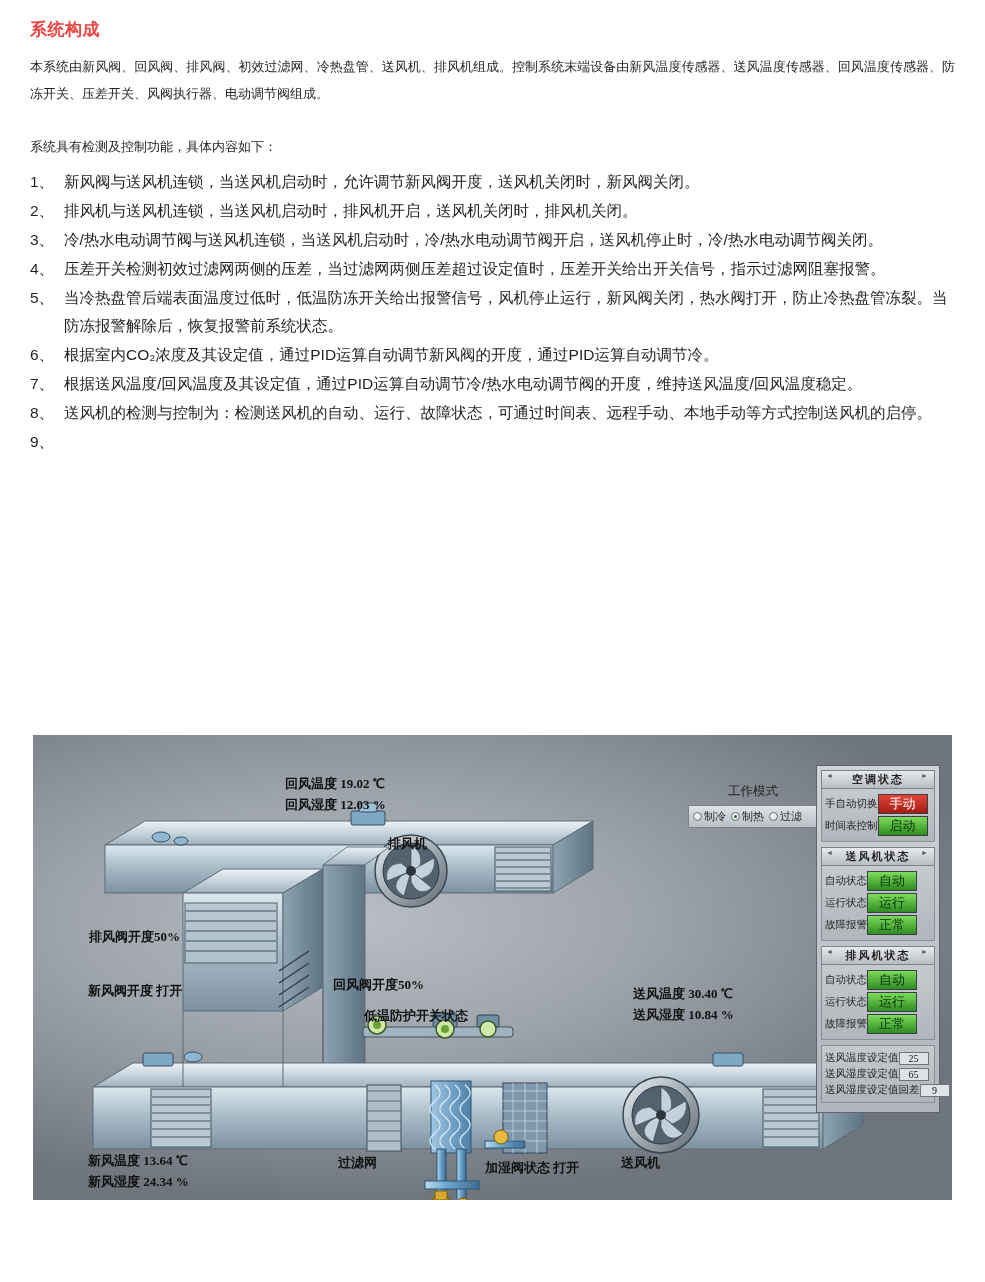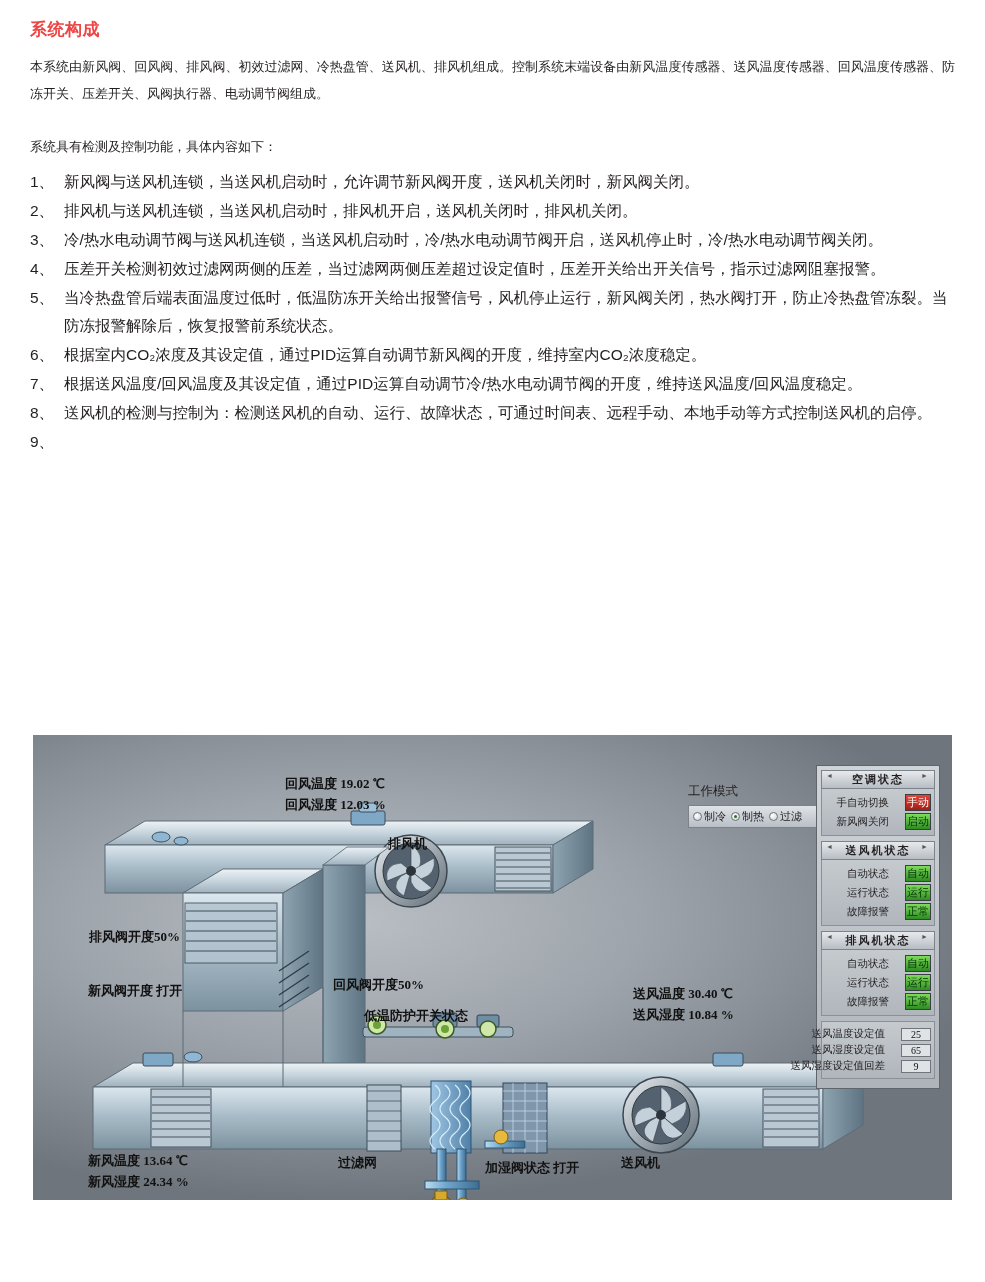--- a/index.html
+++ b/index.html
@@ -75,21 +75,21 @@
 
   
   .workmode {
     position: absolute;
     left: 655px; top: 48px;
     width: 130px;
   }
   .workmode .wm-title {
     font-size: 12.5px;
     font-family: "Liberation Serif", serif;
-    text-align: left;
+    text-align: center;
     margin-bottom: 5px;
   }
   .wm-box {
     background: linear-gradient(180deg,#dfe3e7,#b9bfc6);
     border: 1px solid #7c8289;
     padding: 3px 4px;
     display: flex;
     gap: 5px;
     align-items: center;
     justify-content: flex-start;
@@ -145,32 +145,31 @@
   .grp-head::after { content: "►"; left: auto; right: 4px; }
   .grp-body {
     border: 1px solid #8a9097;
     border-top: none;
     background: linear-gradient(180deg,#c5cace,#b0b6bc);
     padding: 3px 3px;
   }
   .row {
     display: flex;
     align-items: center;
-    justify-content: flex-end;
+    justify-content: flex-start;
     font-size: 10.5px;
     font-family: "Liberation Serif", serif;
     margin: 2px 0;
-    gap: 16px;
   }
   .row .k { white-space: nowrap; }
   .led {
     min-width: 26px;
     text-align: center;
-    font-size: 11px;
-    padding: 0 1px;
+    font-size: 13px;
+    padding: 0 11px;
     border: 1px solid #3a3f44;
     color: #fff;
     font-family: Liberation Sans, sans-serif;
   }
   .led.red { background: linear-gradient(180deg,#e2453a,#a41d15); }
   .led.green { background: linear-gradient(180deg,#7ddc5a,#2f8c22); color:#06350a; }
   .vbox {
     min-width: 30px;
     text-align: center;
     font-size: 10px;
@@ -207,21 +206,21 @@
     <li>
       <span class="num">4、</span>
       <span>压差开关检测初效过滤网两侧的压差，当过滤网两侧压差超过设定值时，压差开关给出开关信号，指示过滤网阻塞报警。</span>
     </li>
     <li>
       <span class="num">5、</span>
       <span>当冷热盘管后端表面温度过低时，低温防冻开关给出报警信号，风机停止运行，新风阀关闭，热水阀打开，防止冷热盘管冻裂。当防冻报警解除后，恢复报警前系统状态。</span>
     </li>
     <li>
       <span class="num">6、</span>
-      <span>根据室内CO₂浓度及其设定值，通过PID运算自动调节新风阀的开度，维持室内CO₂浓度稳定。</span>
+      <span>根据室内CO₂浓度及其设定值，通过PID运算自动调节新风阀的开度，通过PID运算自动调节冷。</span>
     </li>
     <li>
       <span class="num">7、</span>
       <span>根据送风温度/回风温度及其设定值，通过PID运算自动调节冷/热水电动调节阀的开度，维持送风温度/回风温度稳定。</span>
     </li>
     <li>
       <span class="num">8、</span>
       <span>送风机的检测与控制为：检测送风机的自动、运行、故障状态，可通过时间表、远程手动、本地手动等方式控制送风机的启停。</span>
     </li>
     <li>
@@ -456,21 +455,21 @@
     <div class="panel">
 
       <div class="grp">
         <div class="grp-head">空调状态</div>
         <div class="grp-body">
           <div class="row">
             <span class="k">手自动切换</span>
             <span class="led red">手动</span>
           </div>
           <div class="row">
-            <span class="k">新风阀关闭</span>
+            <span class="k">时间表控制</span>
             <span class="led green">启动</span>
           </div>
         </div>
       </div>
 
       <div class="grp">
         <div class="grp-head">送风机状态</div>
         <div class="grp-body">
           <div class="row">
             <span class="k">自动状态</span>

